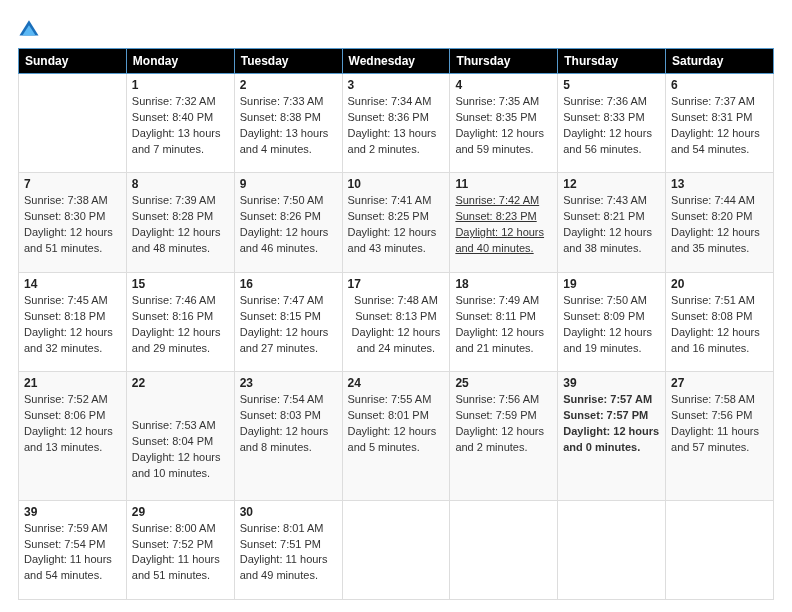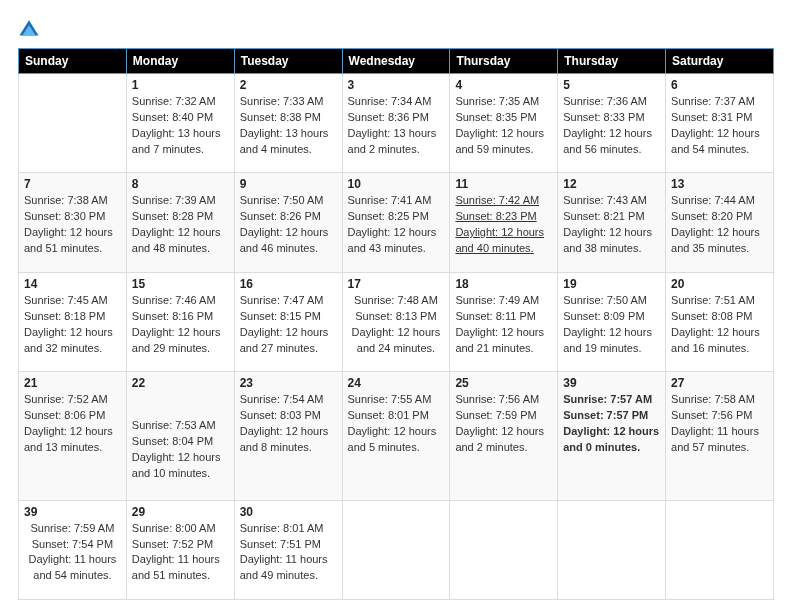--- a/index.html
+++ b/index.html
@@ -324,21 +324,21 @@
             <span class="day-number">27</span>
             <div class="day-info" style="white-space: pre-line;">Sunrise: 7:58 AM
 Sunset: 7:56 PM
 Daylight: 11 hours
 and 57 minutes.</div>
           </td>
         </tr>
         <tr>
           <td>
             <span class="day-number">39</span>
-            <div class="day-info" style="white-space: pre-line; text-align: center;">Sunrise: 7:59 AM
+            <div class="day-info" style="white-space: pre-line;">Sunrise: 7:59 AM
 Sunset: 7:54 PM
 Daylight: 11 hours
 and 54 minutes.</div>
           </td>
           <td>
             <span class="day-number">29</span>
             <div class="day-info" style="white-space: pre-line;">Sunrise: 8:00 AM
 Sunset: 7:52 PM
 Daylight: 11 hours
 and 51 minutes.</div>

